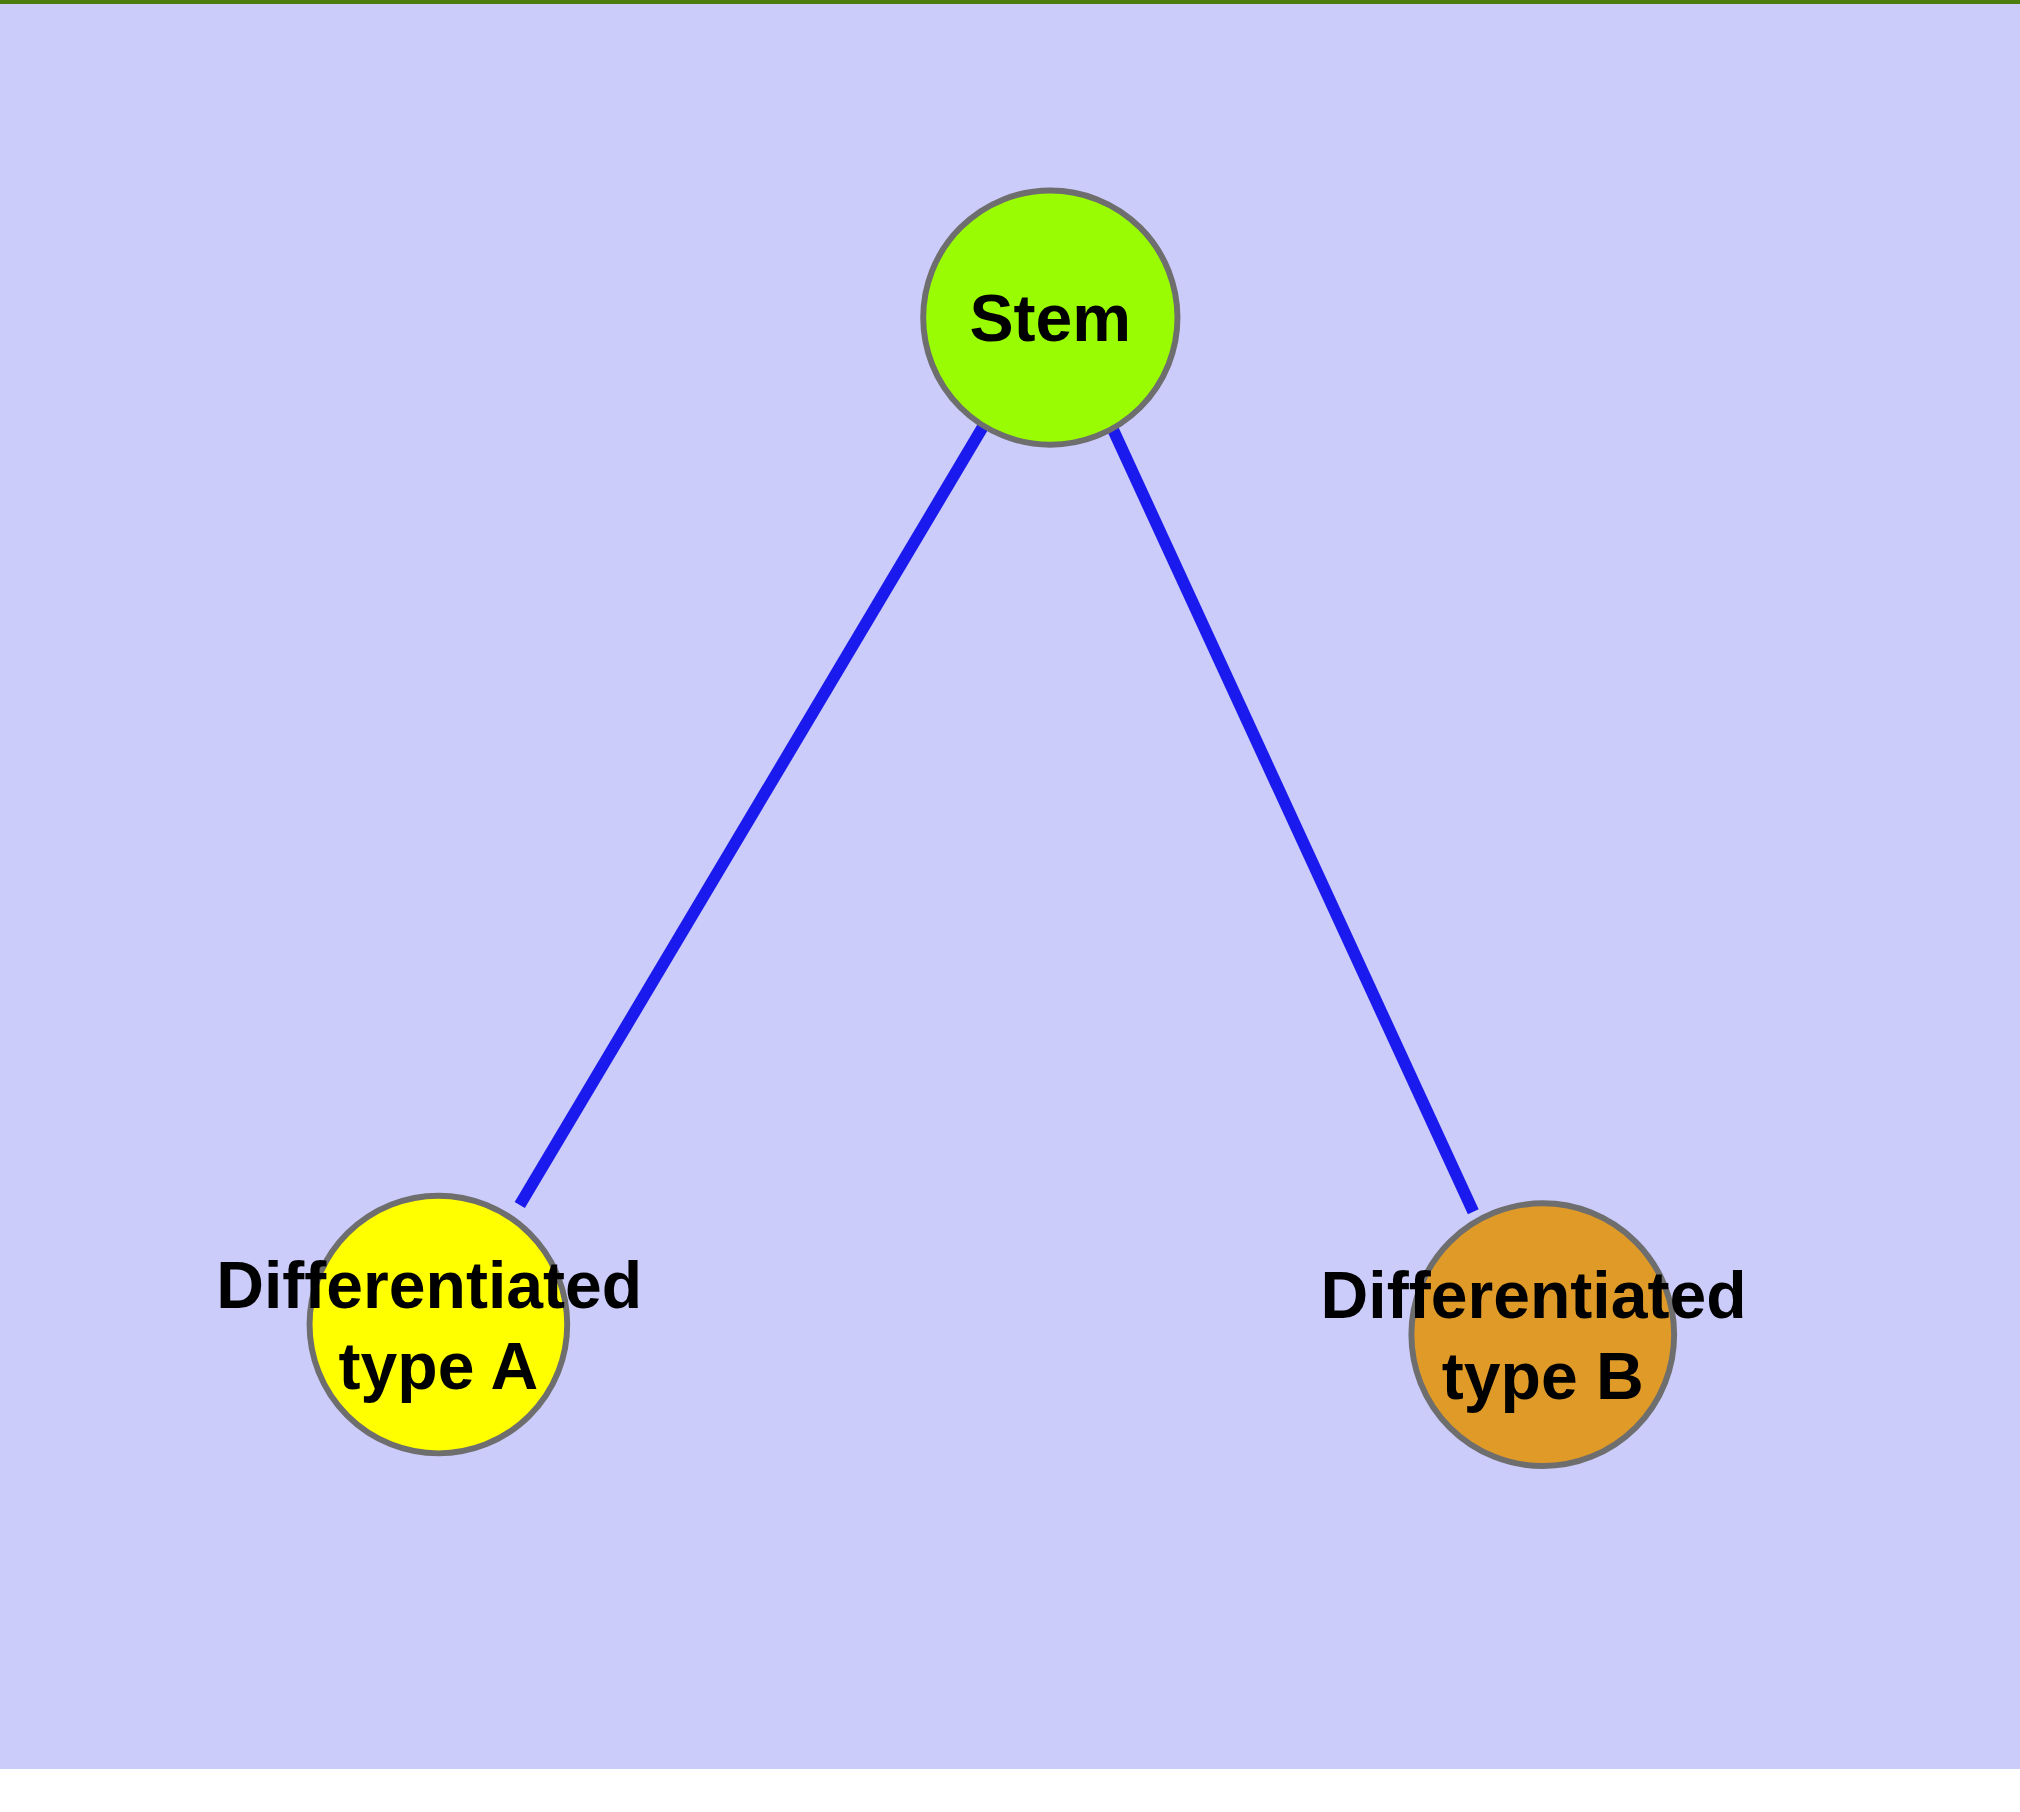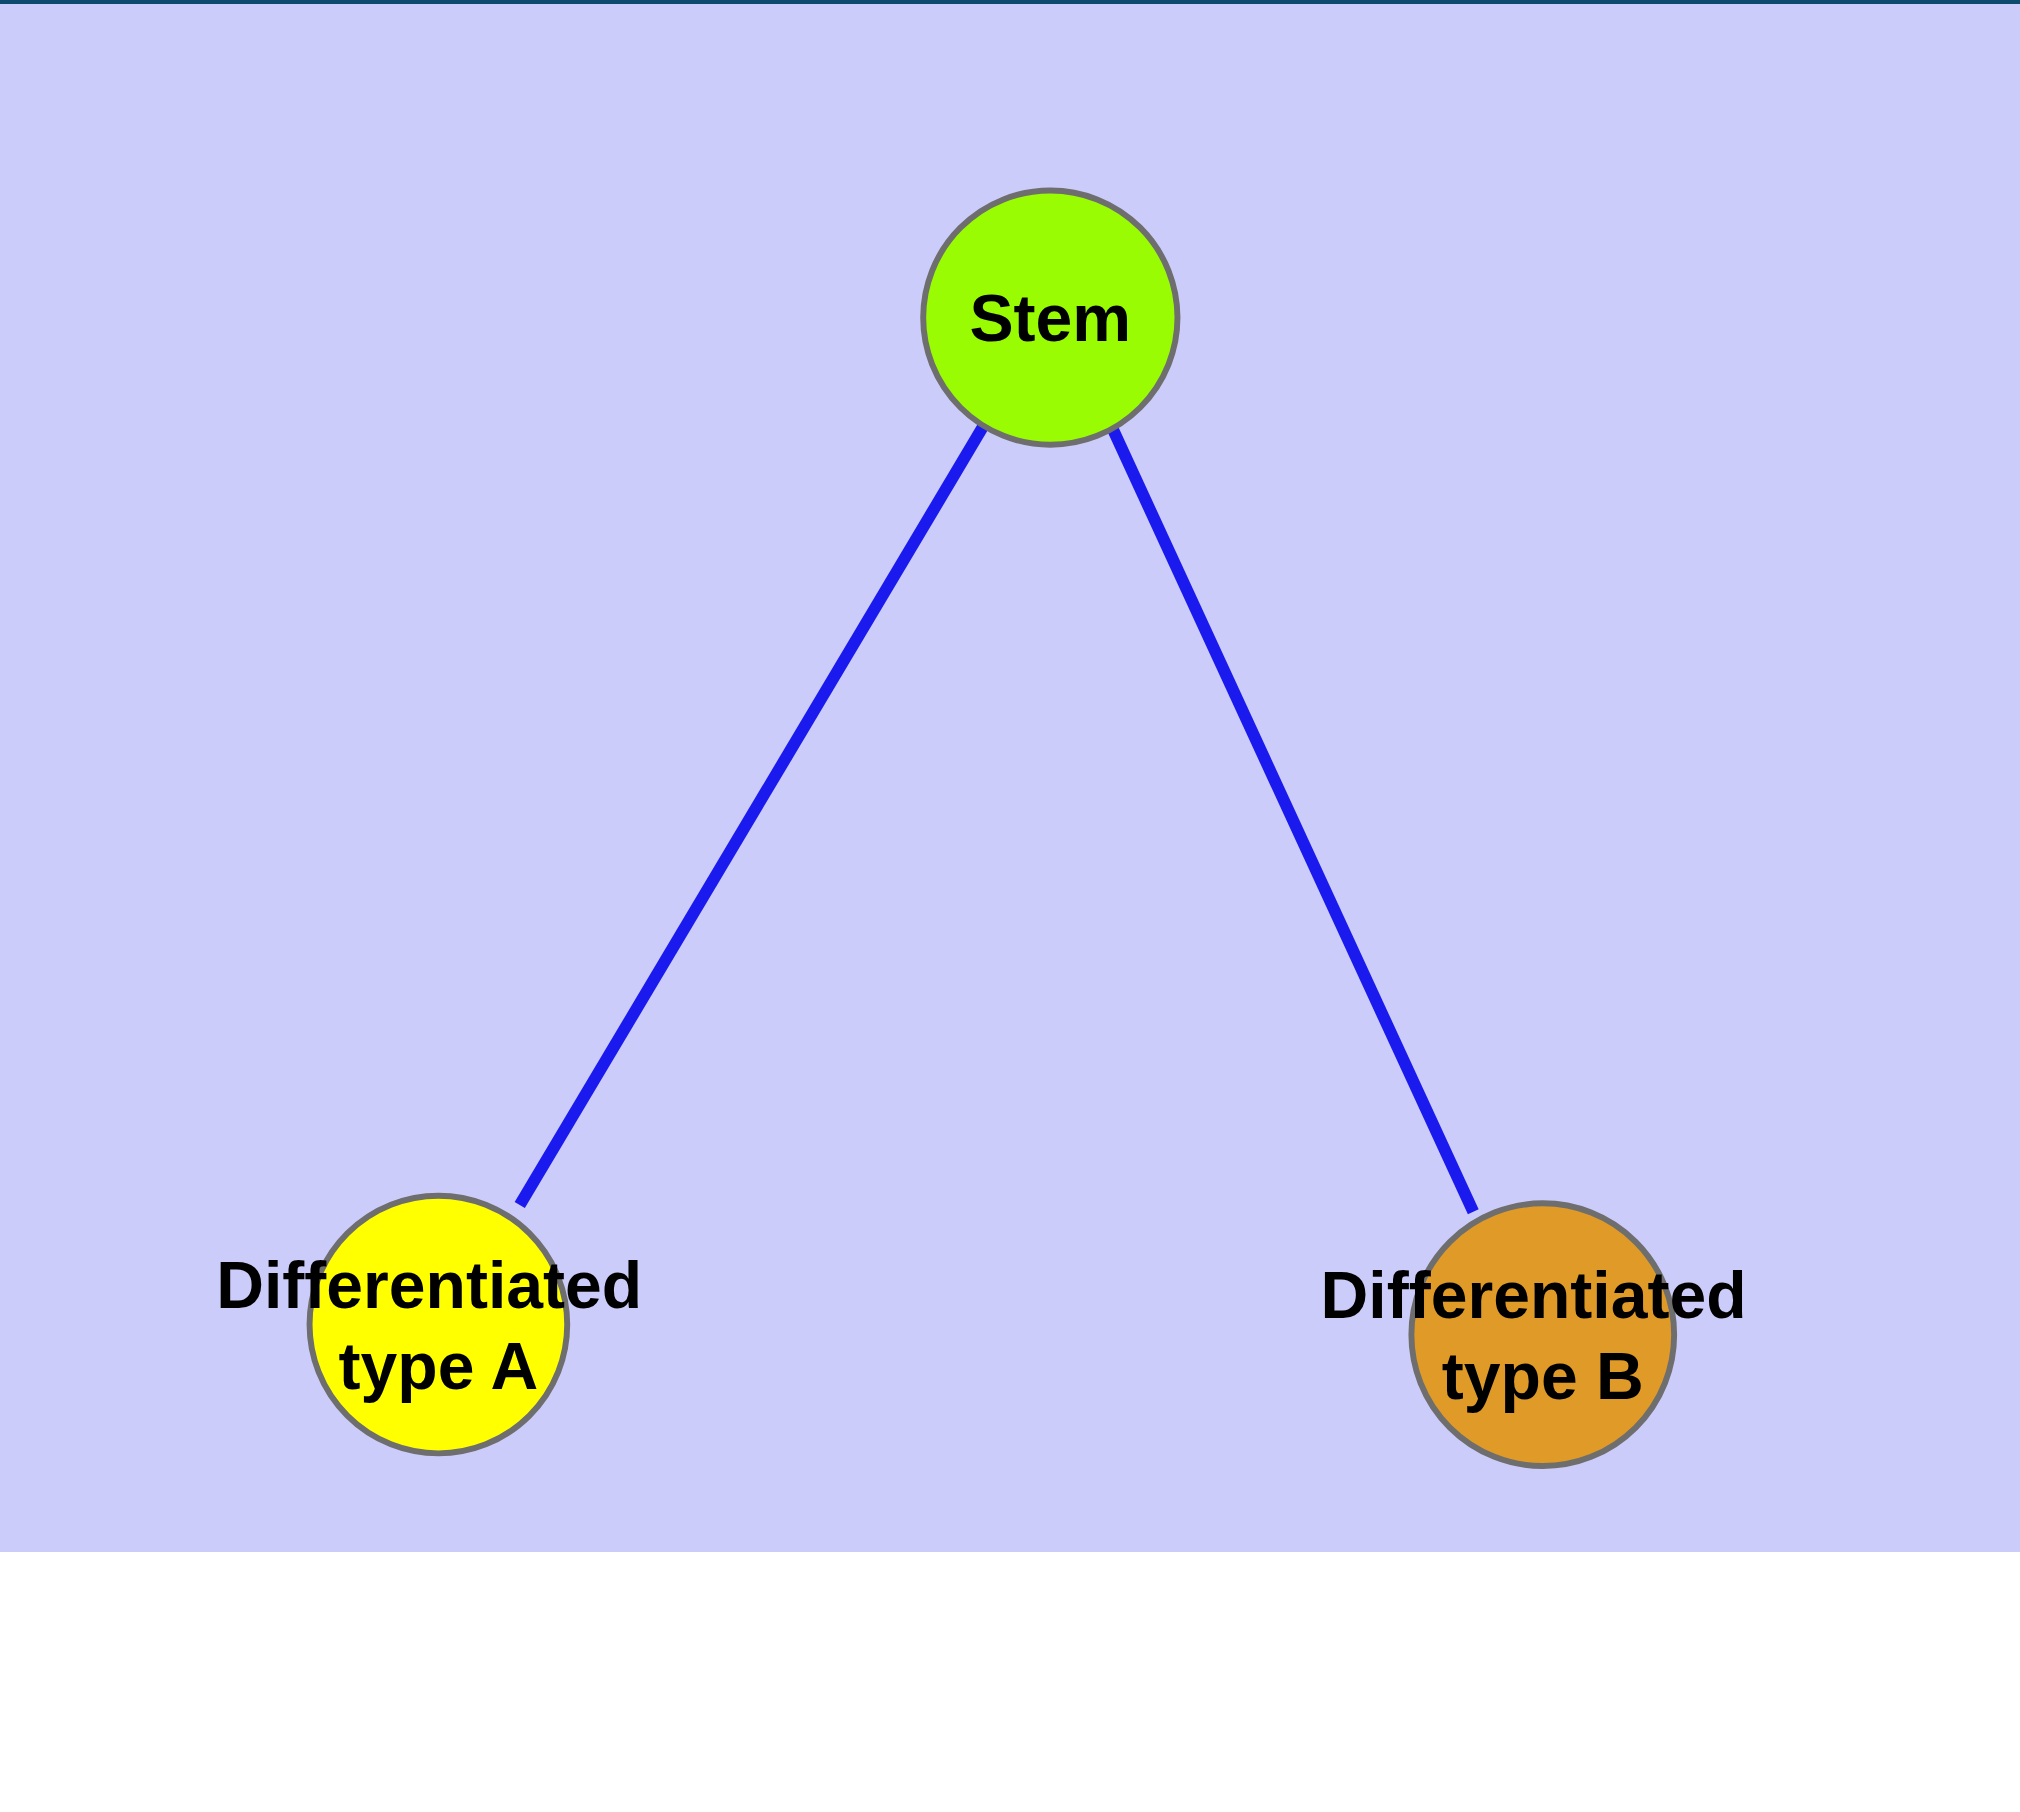--- a/index.html
+++ b/index.html
@@ -50,21 +50,21 @@
     font-size: 78px;
     fill: #000000;
     text-anchor: middle;
     dominant-baseline: middle;
     paint-order: normal;
   }
 </style>
 </head>
 <body>
 
-<div id="canvas-root" style="width: 2021px; height: 1552px; background: #0c4a6e;">
+<div id="canvas-root" style="width: 2021px; height: 1769px; background: #4d7c0f;">
   <div id="graph-panel" style="background: rgb(204, 204, 250);">
     <svg id="graph-svg" viewBox="0 0 2384 2119" xmlns="http://www.w3.org/2000/svg">
 
       <g id="edges-layer">
         <line class="edge-line" x1="1160" y1="498" x2="613" y2="1417"></line>
         <line class="edge-line" x1="1312" y1="500" x2="1738" y2="1425"></line>
       </g>
 
       <g id="nodes-layer">
 

